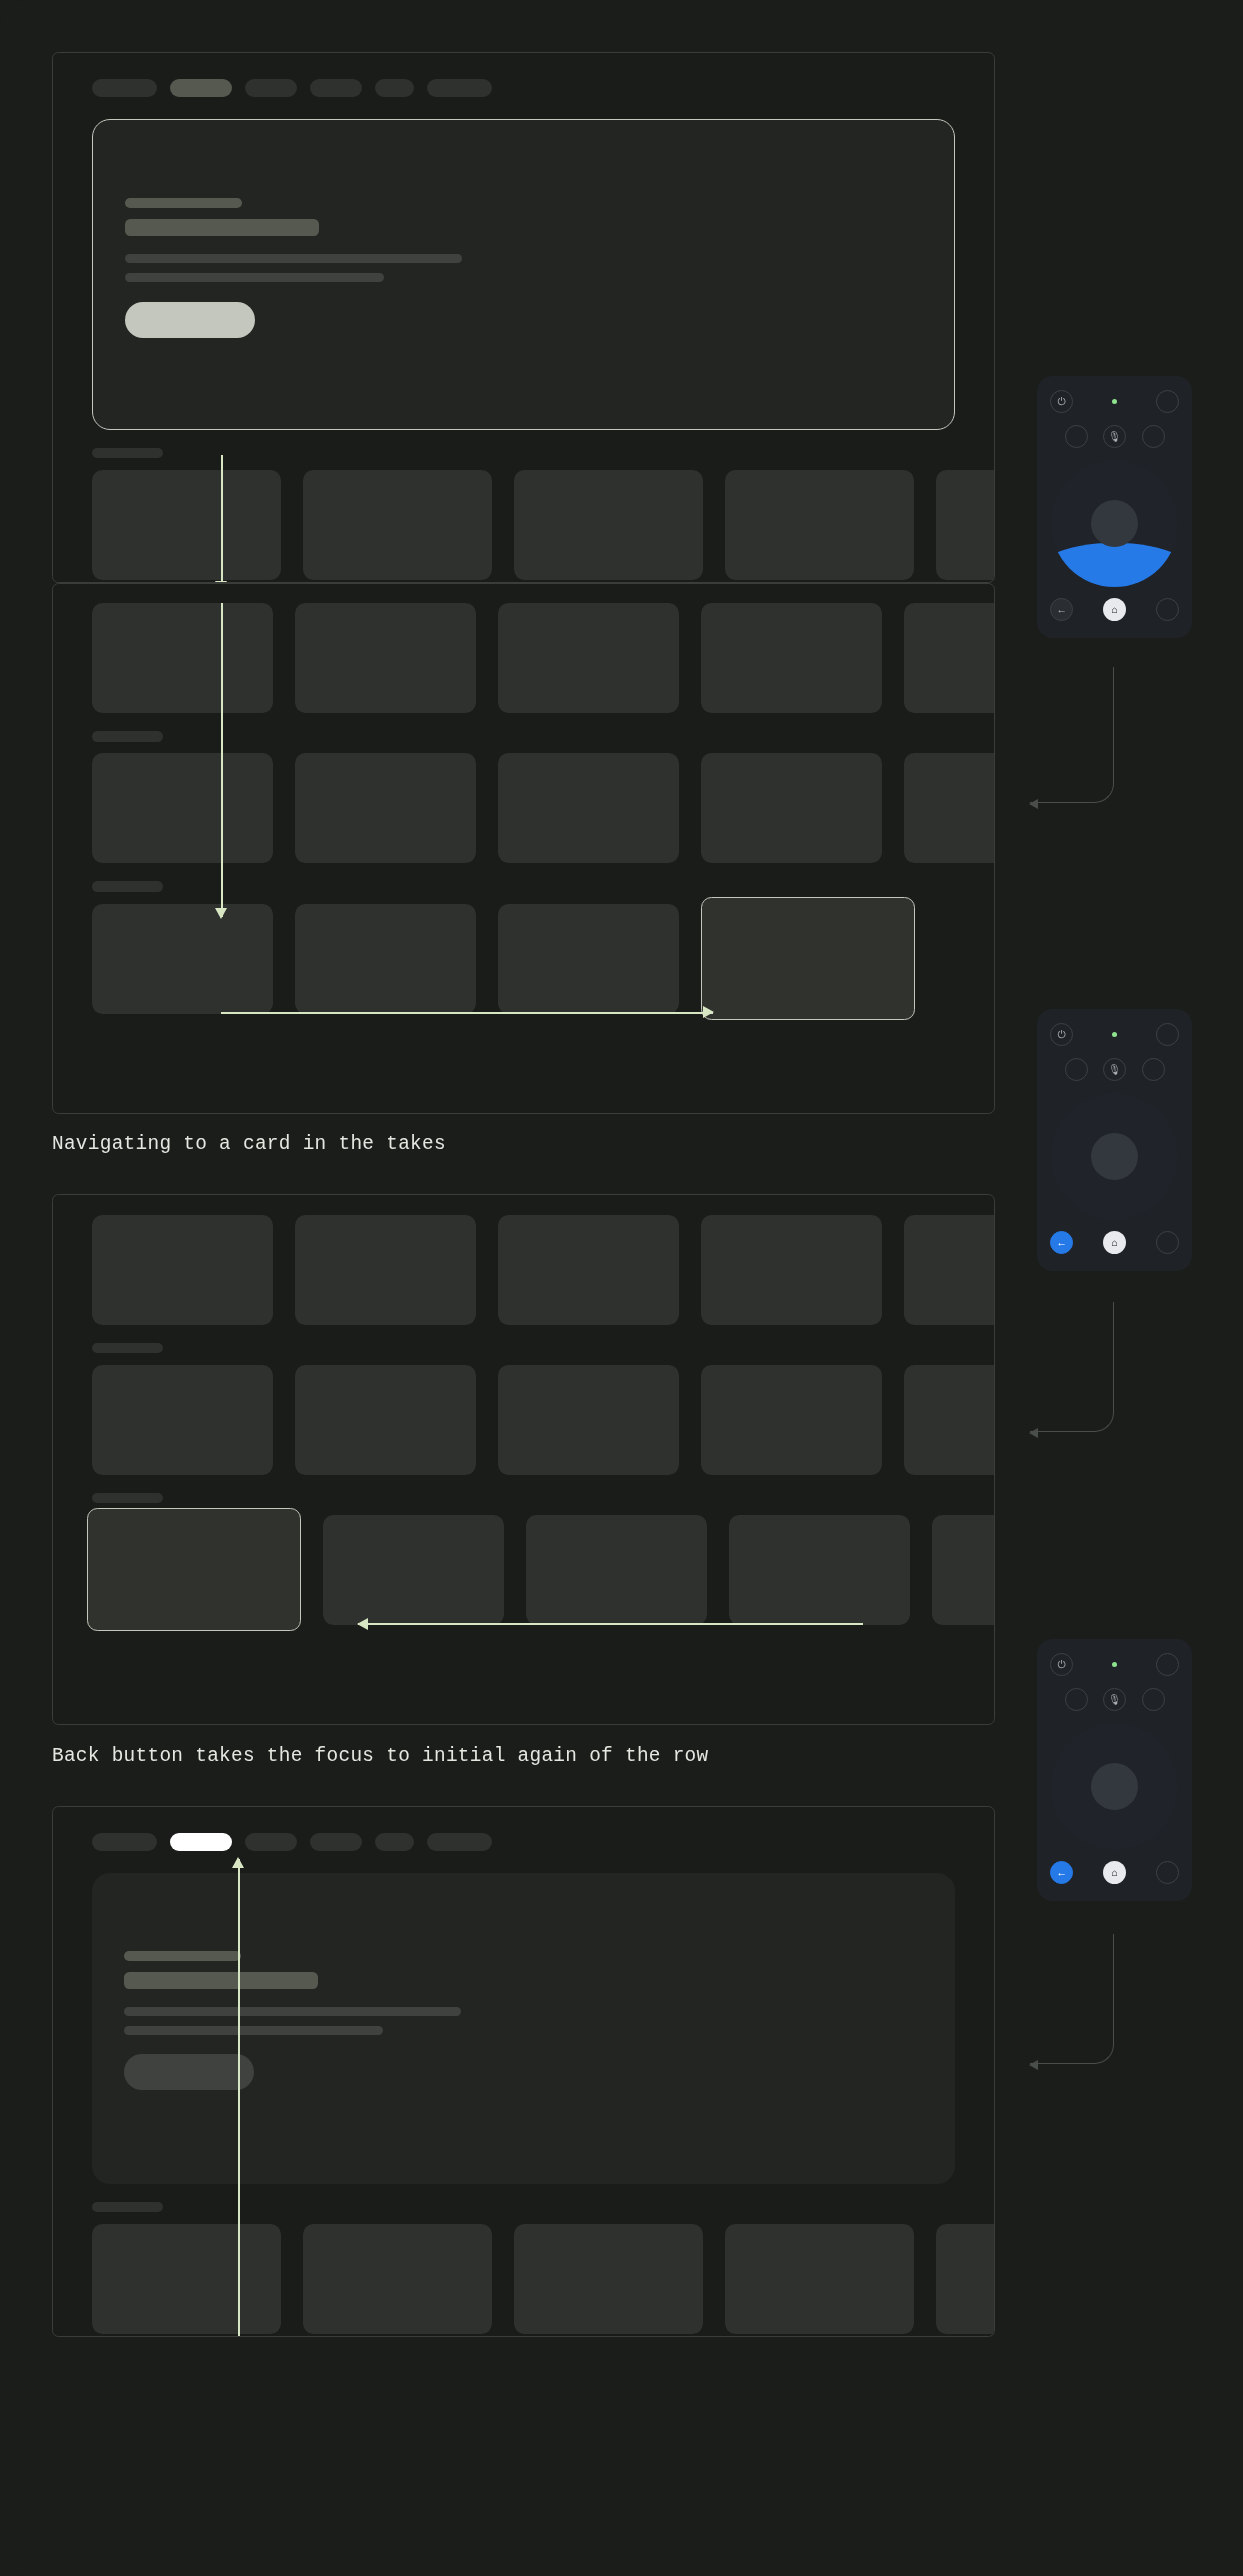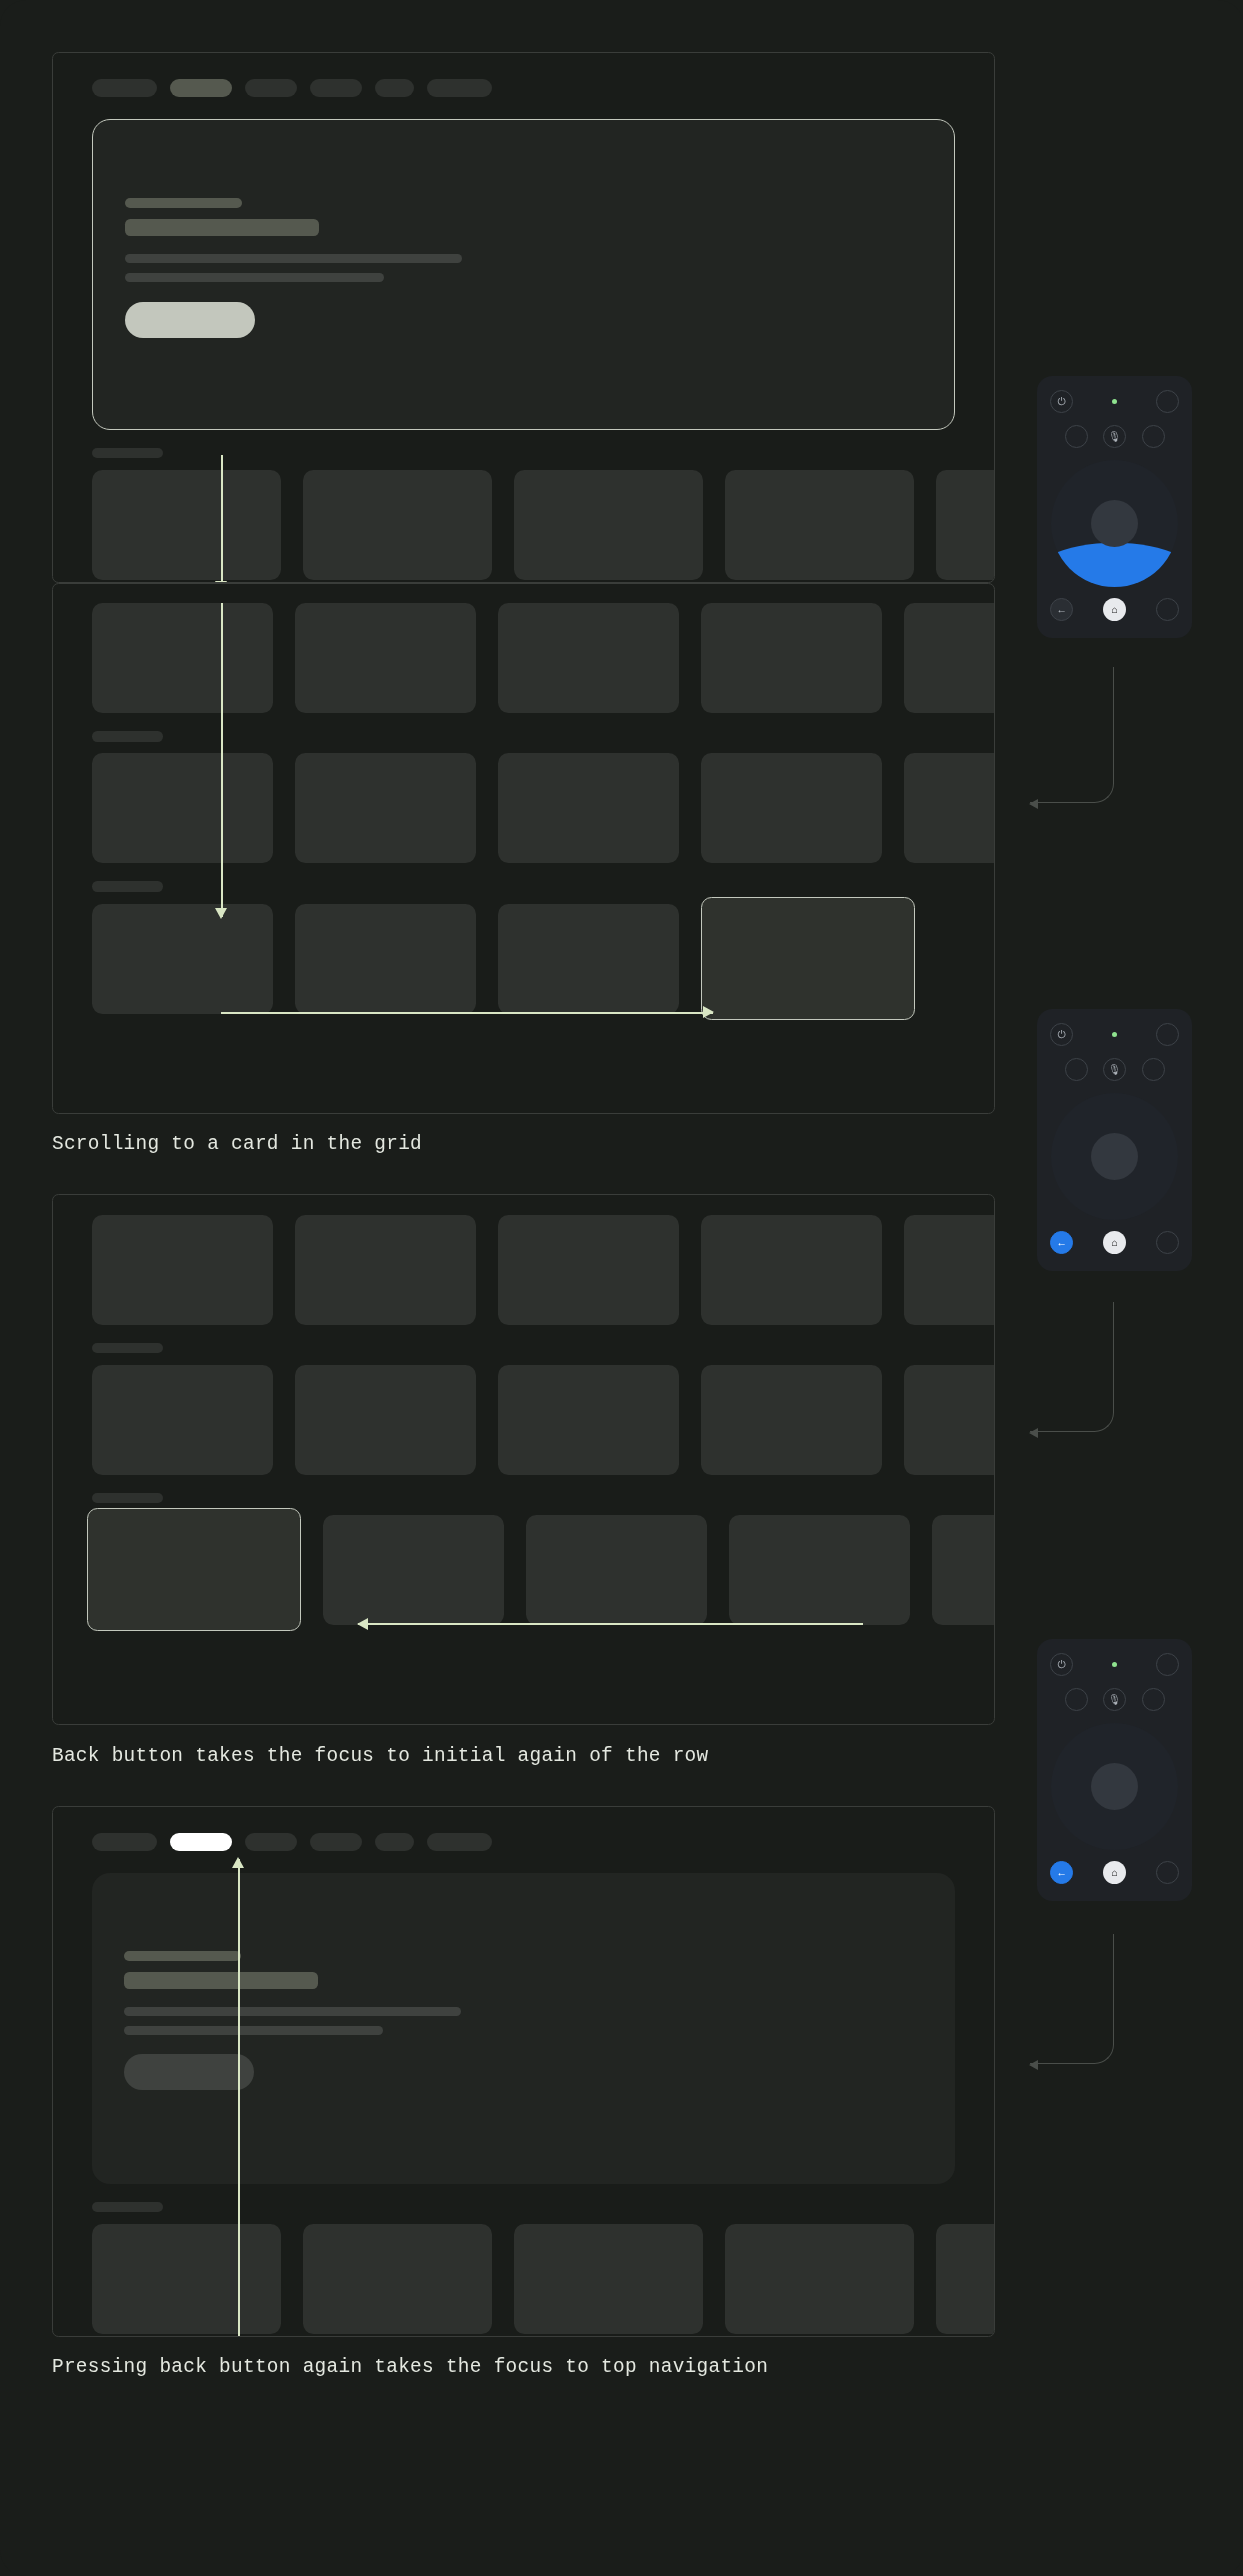--- a/index.html
+++ b/index.html
@@ -271,21 +271,21 @@
     <div class="card-row" style="align-items:flex-start;">
       <div class="card narrow"></div>
       <div class="card narrow"></div>
       <div class="card narrow"></div>
       <div class="card focused"></div>
     </div>
 
     <div class="arrow-v" style="left:168px; top:19.4px; height:314px;"></div>
     <div class="arrow-h" style="left:168px; top:428px; width:492px;"></div>
   </div>
-  <div class="caption">Scrolling to a card in the grid</div>
+  <div class="caption">Navigating to a card in the takes</div>
 
   <div class="tv-frame" style="padding-top:19.4px;">
     <div class="card-row">
       <div class="card narrow"></div>
       <div class="card narrow"></div>
       <div class="card narrow"></div>
       <div class="card narrow"></div>
       <div class="card narrow"></div>
     </div>
     <div class="row-label"></div>
@@ -329,21 +329,20 @@
     <div class="card-row">
       <div class="card"></div>
       <div class="card"></div>
       <div class="card"></div>
       <div class="card"></div>
       <div class="card"></div>
     </div>
 
     <div class="arrow-v up" style="left:185px; top:52px; height:479px;"></div>
   </div>
-  <div class="caption">Pressing back button again takes the focus to top navigation</div>
 
   <div class="remote" style="left:1037px; top:376px;">
     <div class="top-row">
       <div class="r-btn">
           <span>⏻</span>
         </div>
       <div class="r-dot"></div>
       <div class="r-btn"></div>
     </div>
     <div class="mid-row">

